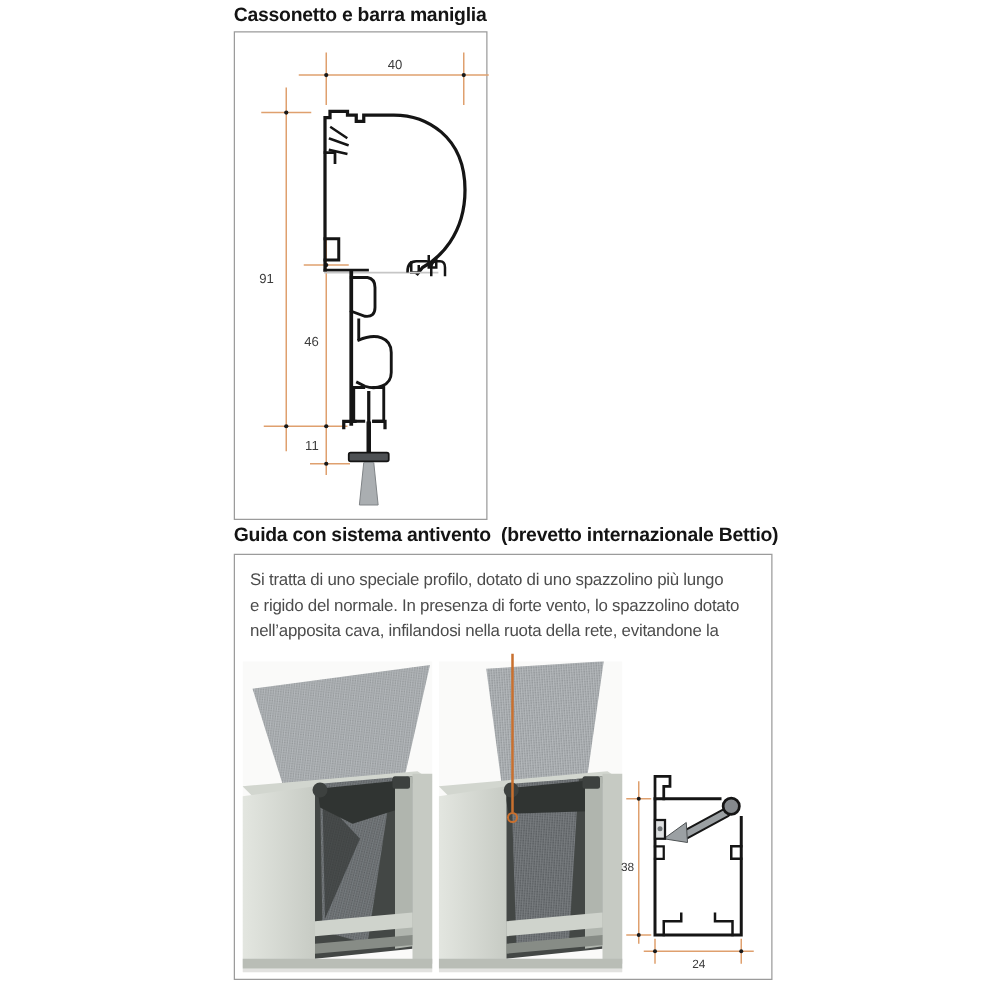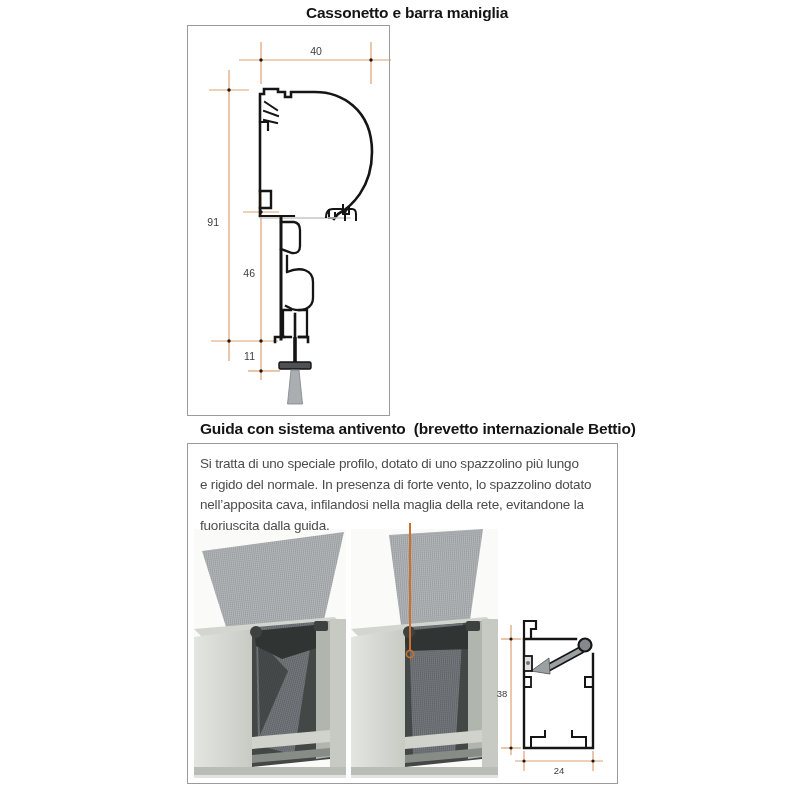--- a/index.html
+++ b/index.html
@@ -5,22 +5,22 @@
   html,body{margin:0;padding:0;}
   body{
     width:800px;height:800px;position:relative;background:#ffffff;
     font-family:"Liberation Sans", sans-serif;overflow:hidden;
   }
   .sec-title{
     position:absolute;left:187px;width:440px;
     font-size:15.5px;font-weight:700;color:#141414;letter-spacing:-0.2px;
     white-space:pre-wrap;
   }
-  #title1{top:4px;text-align:center;}
-  #title2{top:420px;margin-left:13px;}
+  #title1{top:4px;}
+  #title2{top:420px;}
   .frame{
     position:absolute;border:1px solid #9b9b9b;background:#ffffff;box-sizing:border-box;
   }
   #box1{left:187px;top:25px;width:203px;height:391px;}
   #box2{left:187px;top:443px;width:431px;height:341px;}
   #box1 svg{display:block;}
   .desc{
     position:absolute;left:12px;top:10px;z-index:2;
     color:#4c4c4c;font-size:13.5px;letter-spacing:-0.2px;line-height:20.6px;
     white-space:nowrap;
@@ -90,22 +90,21 @@
     <polygon points="103,344 111,344 114.5,378 99.5,378" fill="#aaaeb1" stroke="#808487" stroke-width="0.8"></polygon>
   </svg>
 </div>
 
 <div id="title2" class="sec-title">Guida con sistema antivento  (brevetto internazionale Bettio)</div>
 
 <div id="box2" class="frame">
   <div class="desc">
     <div>Si tratta di uno speciale profilo, dotato di uno spazzolino più lungo</div>
     <div>e rigido del normale. In presenza di forte vento, lo spazzolino dotato</div>
-    <div>nell’apposita cava, infilandosi nella maglia della rete, evitandone la</div>
-    <div>fuoriuscita dalla guida.</div>
+    <div>nell’apposita cava, infilandosi nella ruota della rete, evitandone la</div>
   </div>
 
   <svg id="photoL" class="photo" width="152" height="249" viewBox="0 0 152 249">
     <defs>
       <pattern id="meshL1" width="4" height="4" patternUnits="userSpaceOnUse" patternTransform="rotate(7)">
         <rect width="4" height="4" fill="#a4a8ab"></rect>
         <path d="M0 0.5H4M0 2.5H4" stroke="#8d9194" stroke-width="0.7"></path>
         <path d="M0.5 0V4M2.5 0V4" stroke="#babec1" stroke-width="0.7"></path>
       </pattern>
       <pattern id="meshD1" width="4" height="4" patternUnits="userSpaceOnUse" patternTransform="rotate(14)">

